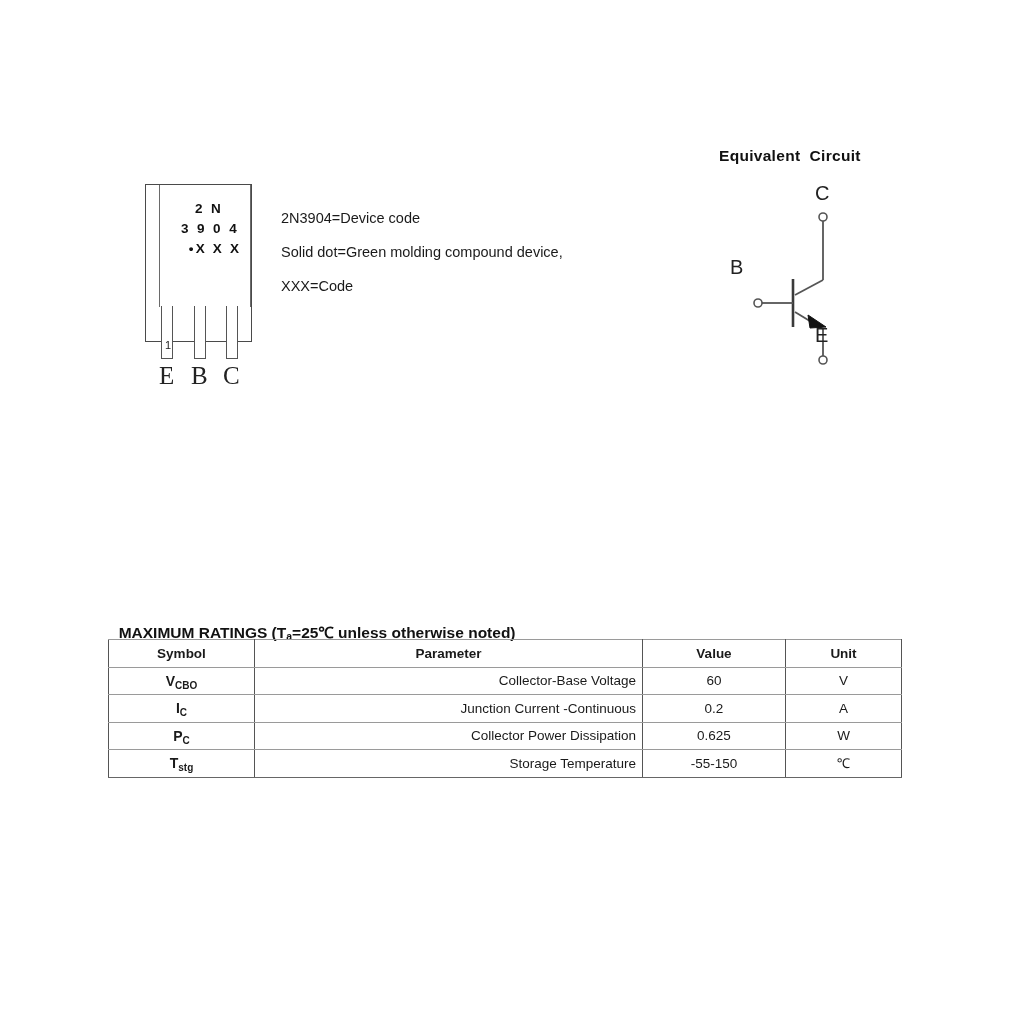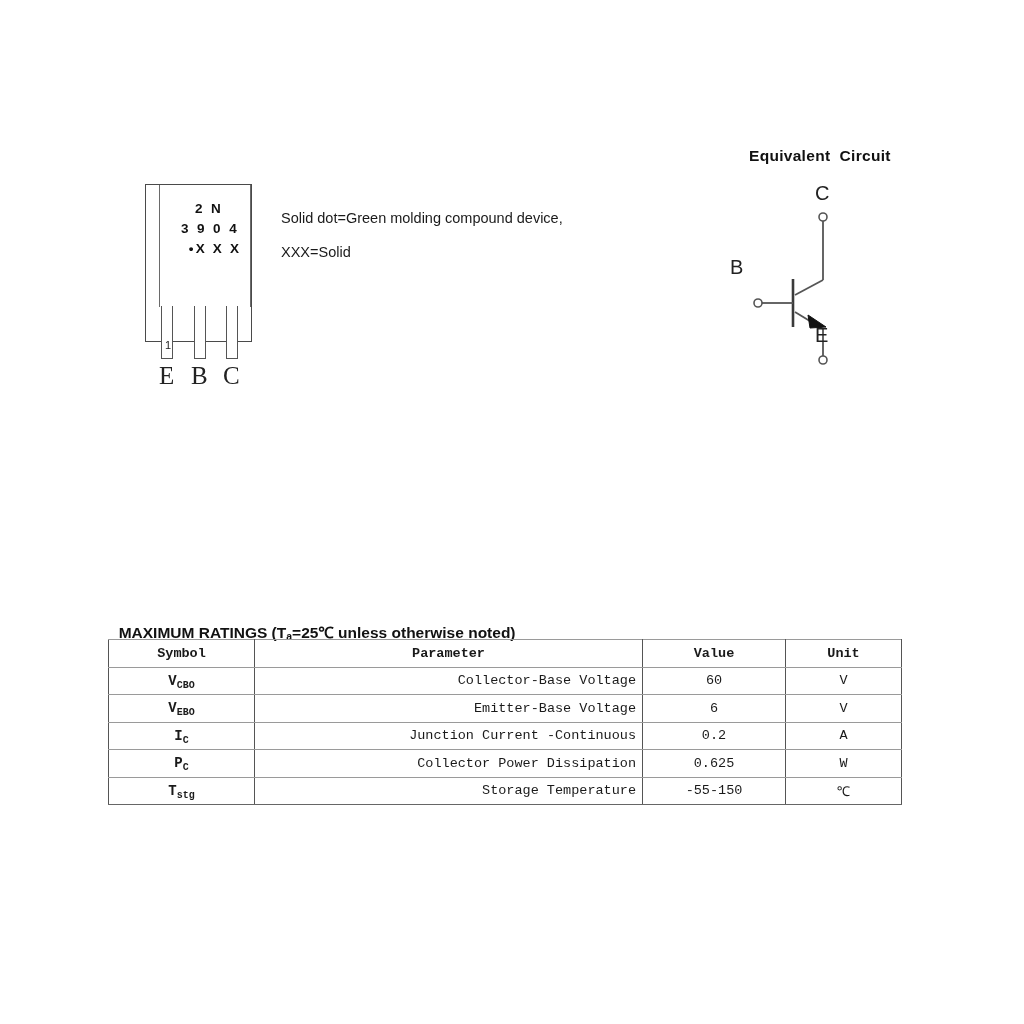--- a/index.html
+++ b/index.html
@@ -21,21 +21,21 @@
 
   
   .heading {
     font-weight: bold;
     font-size: 15.5px;
     letter-spacing: 0.2px;
     color: #111;
     white-space: pre;
   }
   #marking-heading { left: 157px; top: 162px; margin-top: 44px; }
-  #equivalent-circuit-heading { left: 719px; top: 147px; letter-spacing: 0.3px; margin-left: 30px; }
+  #equivalent-circuit-heading { left: 719px; top: 147px; letter-spacing: 0.3px; }
 
   
   #package-drawing {
     left: 140px;
     top: 184px;
     width: 130px;
     height: 210px;
   }
   .pkg-body {
     position: absolute;
@@ -173,21 +173,20 @@
 
   #ratings-table td, #ratings-table th {
     border-top: 1.1px solid #9a9a9a;
     border-bottom: 1.1px solid #9a9a9a;
     border-left: 1.4px solid #555;
     border-right: 1.4px solid #555;
     height: 27.5px;
     padding: 0 6px;
     font-weight: normal;
     box-sizing: border-box;
-    font-family: Liberation Mono, monospace;
   }
   #ratings-table thead th {
     font-weight: bold;
     text-align: center;
     border-top: 1.4px solid #9a9a9a;
   }
   #ratings-table tbody tr:last-child td {
     border-bottom: 1.6px solid #666;
   }
   .cell-center { text-align: center; margin-left: 48px; }
@@ -229,22 +228,23 @@
   <div class="pin-number">1</div>
 
   <div class="pin-labels">
     <span class="pin-label pin-label-e">E</span>
     <span class="pin-label pin-label-b">B</span>
     <span class="pin-label pin-label-c">C</span>
   </div>
 </div>
 
 <div class="abs" id="marking-notes">
+  <div>2N3904=Device code</div>
   <div>Solid dot=Green molding compound device,</div>
-  <div>XXX=Solid</div>
+  <div>XXX=Code</div>
 </div>
 
 <div class="abs heading" id="equivalent-circuit-heading">Equivalent  Circuit</div>
 
 <div class="abs" id="equivalent-circuit">
   <svg width="200" height="190" viewBox="0 0 200 190">
 
     <circle cx="123" cy="37" r="4" fill="#ffffff" stroke="#555555" stroke-width="1.6"></circle>
 
     <line x1="123" y1="41" x2="123" y2="100" stroke="#555555" stroke-width="1.8"></line>
@@ -291,26 +291,20 @@
     </tr>
   </thead>
   <tbody id="ratings-body">
       <tr>
         <td class="cell-center"><span class="sym">V<sub>CBO</sub></span></td>
         <td class="cell-left">Collector-Base Voltage</td>
         <td class="cell-center">60</td>
         <td class="cell-center">V</td>
       </tr>
       <tr>
-        <td class="cell-center"><span class="sym">V<sub>EBO</sub></span></td>
-        <td class="cell-left">Emitter-Base Voltage</td>
-        <td class="cell-center">6</td>
-        <td class="cell-center">V</td>
-      </tr>
-      <tr>
         <td class="cell-center"><span class="sym">I<sub>C</sub></span></td>
         <td class="cell-left">Junction Current -Continuous</td>
         <td class="cell-center">0.2</td>
         <td class="cell-center">A</td>
       </tr>
       <tr>
         <td class="cell-center"><span class="sym">P<sub>C</sub></span></td>
         <td class="cell-left">Collector Power Dissipation</td>
         <td class="cell-center">0.625</td>
         <td class="cell-center">W</td>

